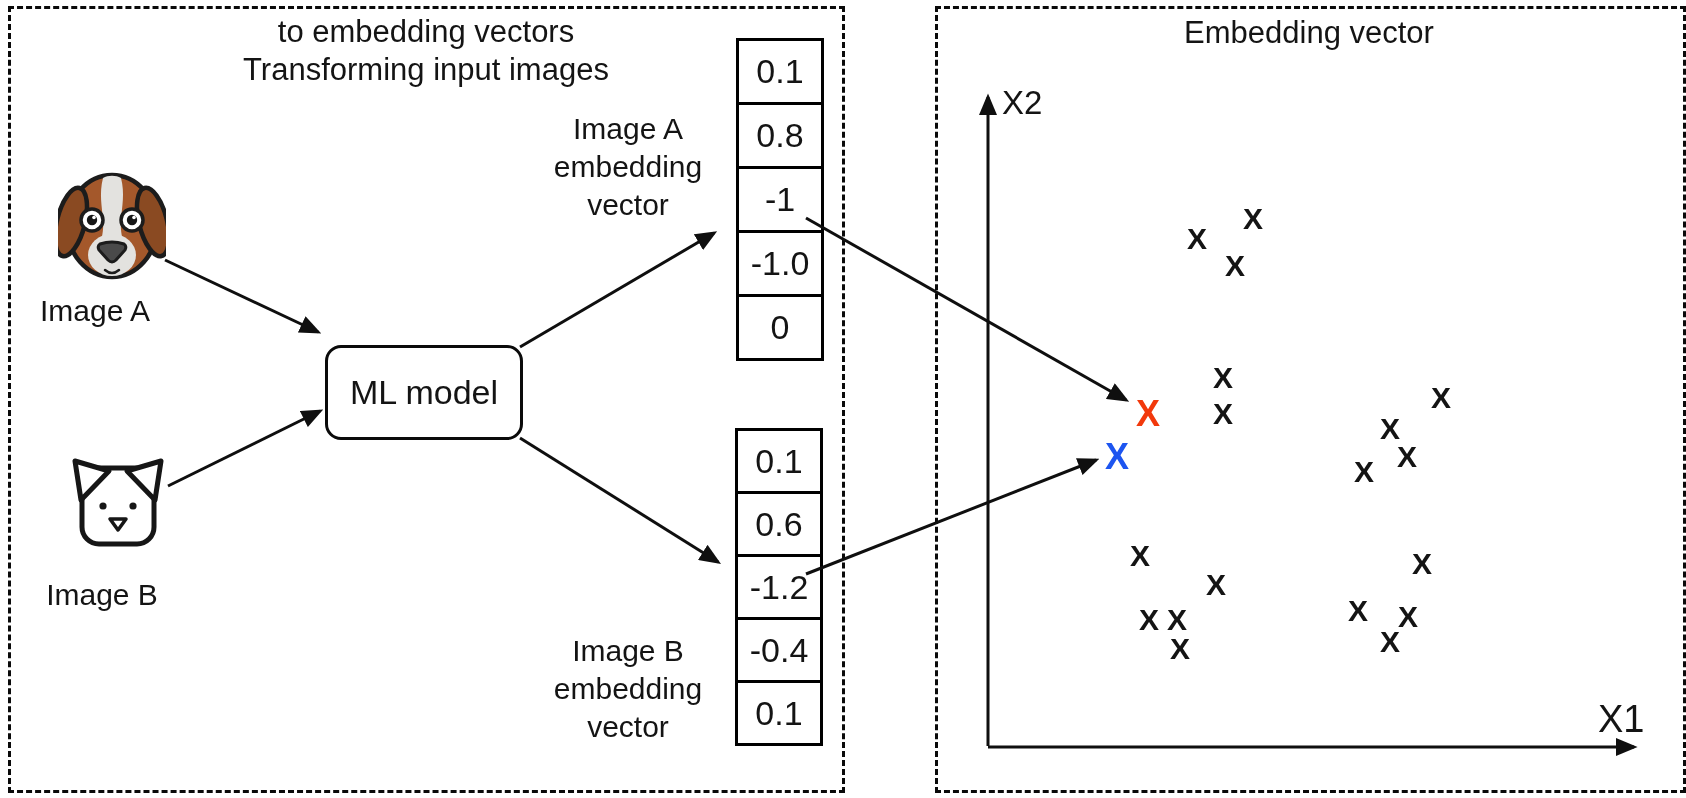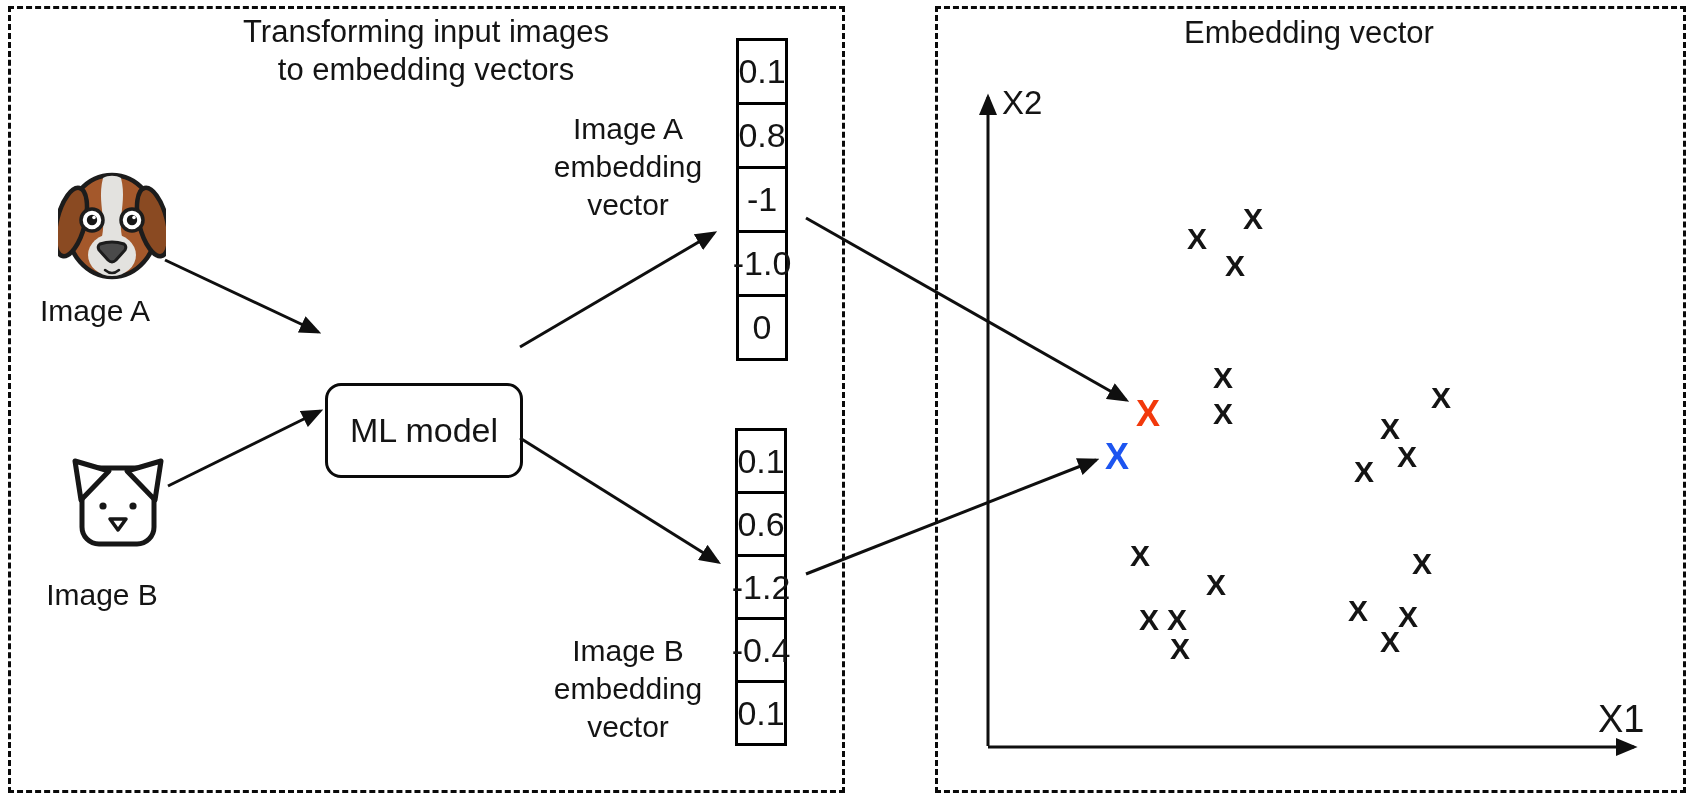--- a/index.html
+++ b/index.html
@@ -7,25 +7,25 @@
           font-family:"Liberation Sans",sans-serif;color:#141414;}
   .panel{position:absolute;border:3px dashed #0a0a0a;background:transparent;}
   #left-panel{left:8px;top:6px;width:831px;height:781px;}
   #right-panel{left:935px;top:6px;width:745px;height:781px;}
   .t{position:absolute;white-space:nowrap;color:#141414;}
   .title{font-size:31px;line-height:38px;text-align:center;transform:translateX(-50%);}
   #label-image-a,#label-image-b{font-size:30px;transform:translateX(-50%);}
   .veclabel{font-size:30px;line-height:38px;text-align:center;transform:translateX(-50%);}
   #ml-box{position:absolute;left:325px;top:345px;width:198px;height:95px;border:3px solid #0a0a0a;
           border-radius:16px;display:flex;align-items:center;justify-content:center;
-          font-size:34px;background:#fff;box-sizing:border-box;margin-top:38px;}
+          font-size:34px;background:#fff;box-sizing:border-box;}
   .veccol{position:absolute;width:68px;}
   #vec-a{left:736px;top:38px;}
   #vec-b{left:735px;top:428px;}
-  .vcell{box-sizing:border-box;width:52px;border:3px solid #000;margin-top:-3px;
+  .vcell{box-sizing:border-box;width:88px;border:3px solid #000;margin-top:-3px;
          display:flex;align-items:center;justify-content:center;font-size:34px;background:#fff;}
   #vec-a .vcell{height:67px;}
   #vec-b .vcell{height:66px;}
   .vcell:first-child{margin-top:0;}
   #overlay{position:absolute;left:0;top:0;pointer-events:none;}
   #x2-label{left:1002px;top:84px;font-size:33px;}
   #x1-label{left:1598px;top:698px;font-size:38px;}
   .pt{position:absolute;transform:translate(-50%,-52%);font-size:30px;font-weight:600;
       color:#141414;line-height:1;}
   .pt-special{font-size:36px;font-weight:700;}
@@ -36,22 +36,22 @@
 </style>
 </head>
 <body>
 
 <div id="canvas">
 
   <div class="panel" id="left-panel"></div>
   <div class="panel" id="right-panel"></div>
 
   <div class="t title" style="left:426px;top:13px;">
+    <div>to embedding vectors</div>
     <div>Transforming input images</div>
-    <div>to embedding vectors</div>
   </div>
 
   <div class="t title" style="left:1309px;top:14px;">Embedding vector</div>
 
   <svg style="position:absolute;left:58px;top:172px;" width="108" height="122" viewBox="-54 -56 108 122">
     <ellipse class="head-a" cx="0" cy="-2" rx="45" ry="51"></ellipse>
     <path class="blaze-a" d="M-9,-50 C-4,-53 4,-53 9,-50 C13,-34 10,-22 9,-8 C8,4 11,10 11,18 L-11,18 C-11,10 -8,4 -9,-8 C-10,-22 -13,-34 -9,-50 Z"></path>
     <ellipse class="blaze-a" cx="0" cy="27" rx="24" ry="21"></ellipse>
     <ellipse class="ear-a" cx="-41" cy="-6" rx="14" ry="35" transform="rotate(14 -41 -6)"></ellipse>
     <ellipse class="ear-a" cx="41" cy="-6" rx="14" ry="35" transform="rotate(-14 41 -6)"></ellipse>

